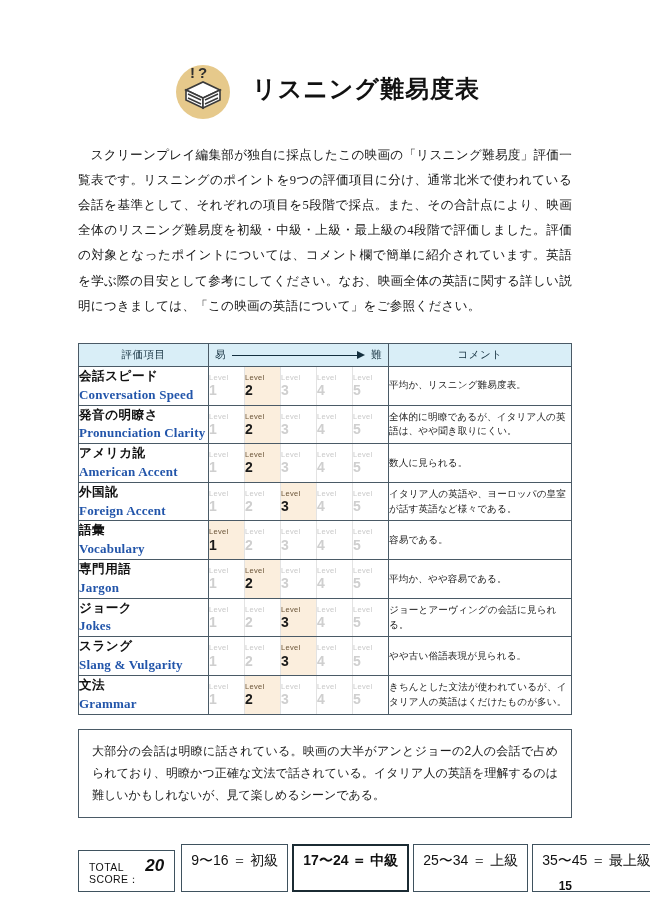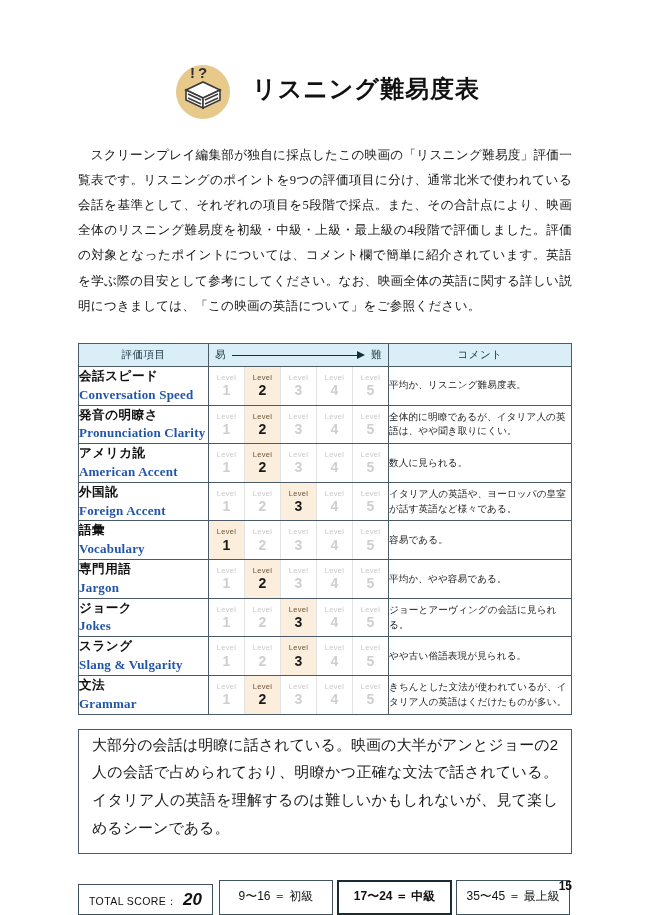--- a/index.html
+++ b/index.html
@@ -146,21 +146,21 @@
     align-items: stretch;
   }
   .lvl {
     flex: 1 1 0;
     text-align: center;
     padding: 7px 0 6px;
     border-right: 1px solid #e3e3e3;
     display: flex;
     flex-direction: column;
     justify-content: center;
-    align-items: center;
+    align-items: flex-start;
   }
   .lvl:last-child { border-right: none; }
   .lvl .lv-word {
     font-size: 7.5px;
     letter-spacing: 0.3px;
     color: #c9c9c9;
     line-height: 1.1;
   }
   .lvl .lv-num {
     font-size: 14px;
@@ -182,23 +182,23 @@
     font-size: 9.6px;
     line-height: 1.55;
     color: #1a1a1a;
     letter-spacing: 0.1px;
   }
 
   
   .summary-box {
     margin-top: 14px;
     border: 1px solid #4a5a66;
-    padding: 1px 13px 11px;
+    padding: 10px 13px 11px;
     font-family: "Liberation Sans", "DejaVu Sans", sans-serif;
-    font-size: 15px;
+    font-size: 12px;
     line-height: 1.85;
     color: #1a1a1a;
     text-align: justify;
   }
 
   
   .scorebar {
     margin-top: 26px;
     display: flex;
     align-items: flex-end;
@@ -218,22 +218,22 @@
     color: #111;
   }
   .score-total .val {
     font-size: 17px;
     font-weight: bold;
     color: #111;
     font-style: italic;
   }
   .range {
     border: 1px solid #3f525e;
-    padding: 6px 9px 8px;
-    font-size: 12px;
+    padding: 6px 9px 20px;
+    font-size: 14px;
     color: #111;
     display: flex;
     align-items: center;
     justify-content: center;
     margin-right: 4px;
     white-space: nowrap;
   }
   .range:last-child { margin-right: 2px; }
   .range.active {
     border-width: 2px;
@@ -592,18 +592,19 @@
   </div>
 
   <div class="scorebar">
     <div class="score-total">
       <span class="lbl">TOTAL SCORE：</span>
       <span class="val">20</span>
     </div>
     <div id="range-container" style="display:flex;flex:1 1 auto;">
         <div class="range" style="flex: 1 1 0px;">9〜16 ＝ 初級</div>
         <div class="range active" style="flex: 1 1 0px;">17〜24 ＝ 中級</div>
+        <div class="range" style="flex: 1 1 0px;">25〜34 ＝ 上級</div>
         <div class="range" style="flex: 1 1 0px;">35〜45 ＝ 最上級</div>
       </div>
   </div>
 
   <div class="pageno">15</div>
 </div>
 
 </body></html>

